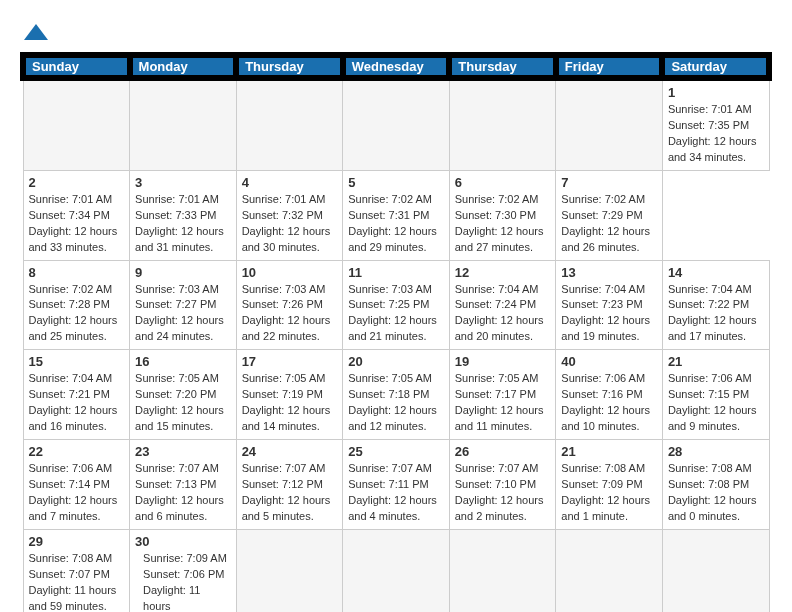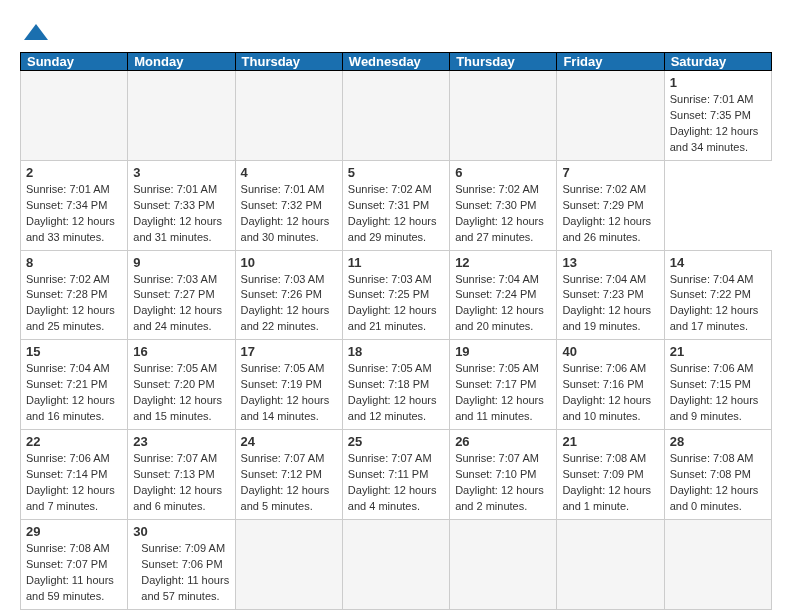--- a/index.html
+++ b/index.html
@@ -45,21 +45,21 @@
       border-collapse: collapse;
       table-layout: fixed;
     }
     .calendar th {
       background-color: #1a6faf;
       color: #fff;
       text-align: left;
       padding: 1px 6px;
       font-size: 13px;
       font-weight: bold;
-      border: 1px solid #000000;
+      border: 6px solid #000000;
     }
     .calendar td {
       border: 1px solid #ccc;
       vertical-align: top;
       padding: 4px 5px;
       font-size: 10px;
       color: #333;
       height: 82px;
       background: #fff;
     }
@@ -254,21 +254,21 @@
 and 15 minutes.</div>
           </td>
           <td>
             <span class="day-num">17</span>
             <div class="day-info" style="white-space: pre-line;">Sunrise: 7:05 AM
 Sunset: 7:19 PM
 Daylight: 12 hours
 and 14 minutes.</div>
           </td>
           <td>
-            <span class="day-num">18</span>
+            <span class="day-num">20</span>
             <div class="day-info" style="white-space: pre-line;">Sunrise: 7:05 AM
 Sunset: 7:18 PM
 Daylight: 12 hours
 and 12 minutes.</div>
           </td>
           <td>
             <span class="day-num">19</span>
             <div class="day-info" style="white-space: pre-line;">Sunrise: 7:05 AM
 Sunset: 7:17 PM
 Daylight: 12 hours

